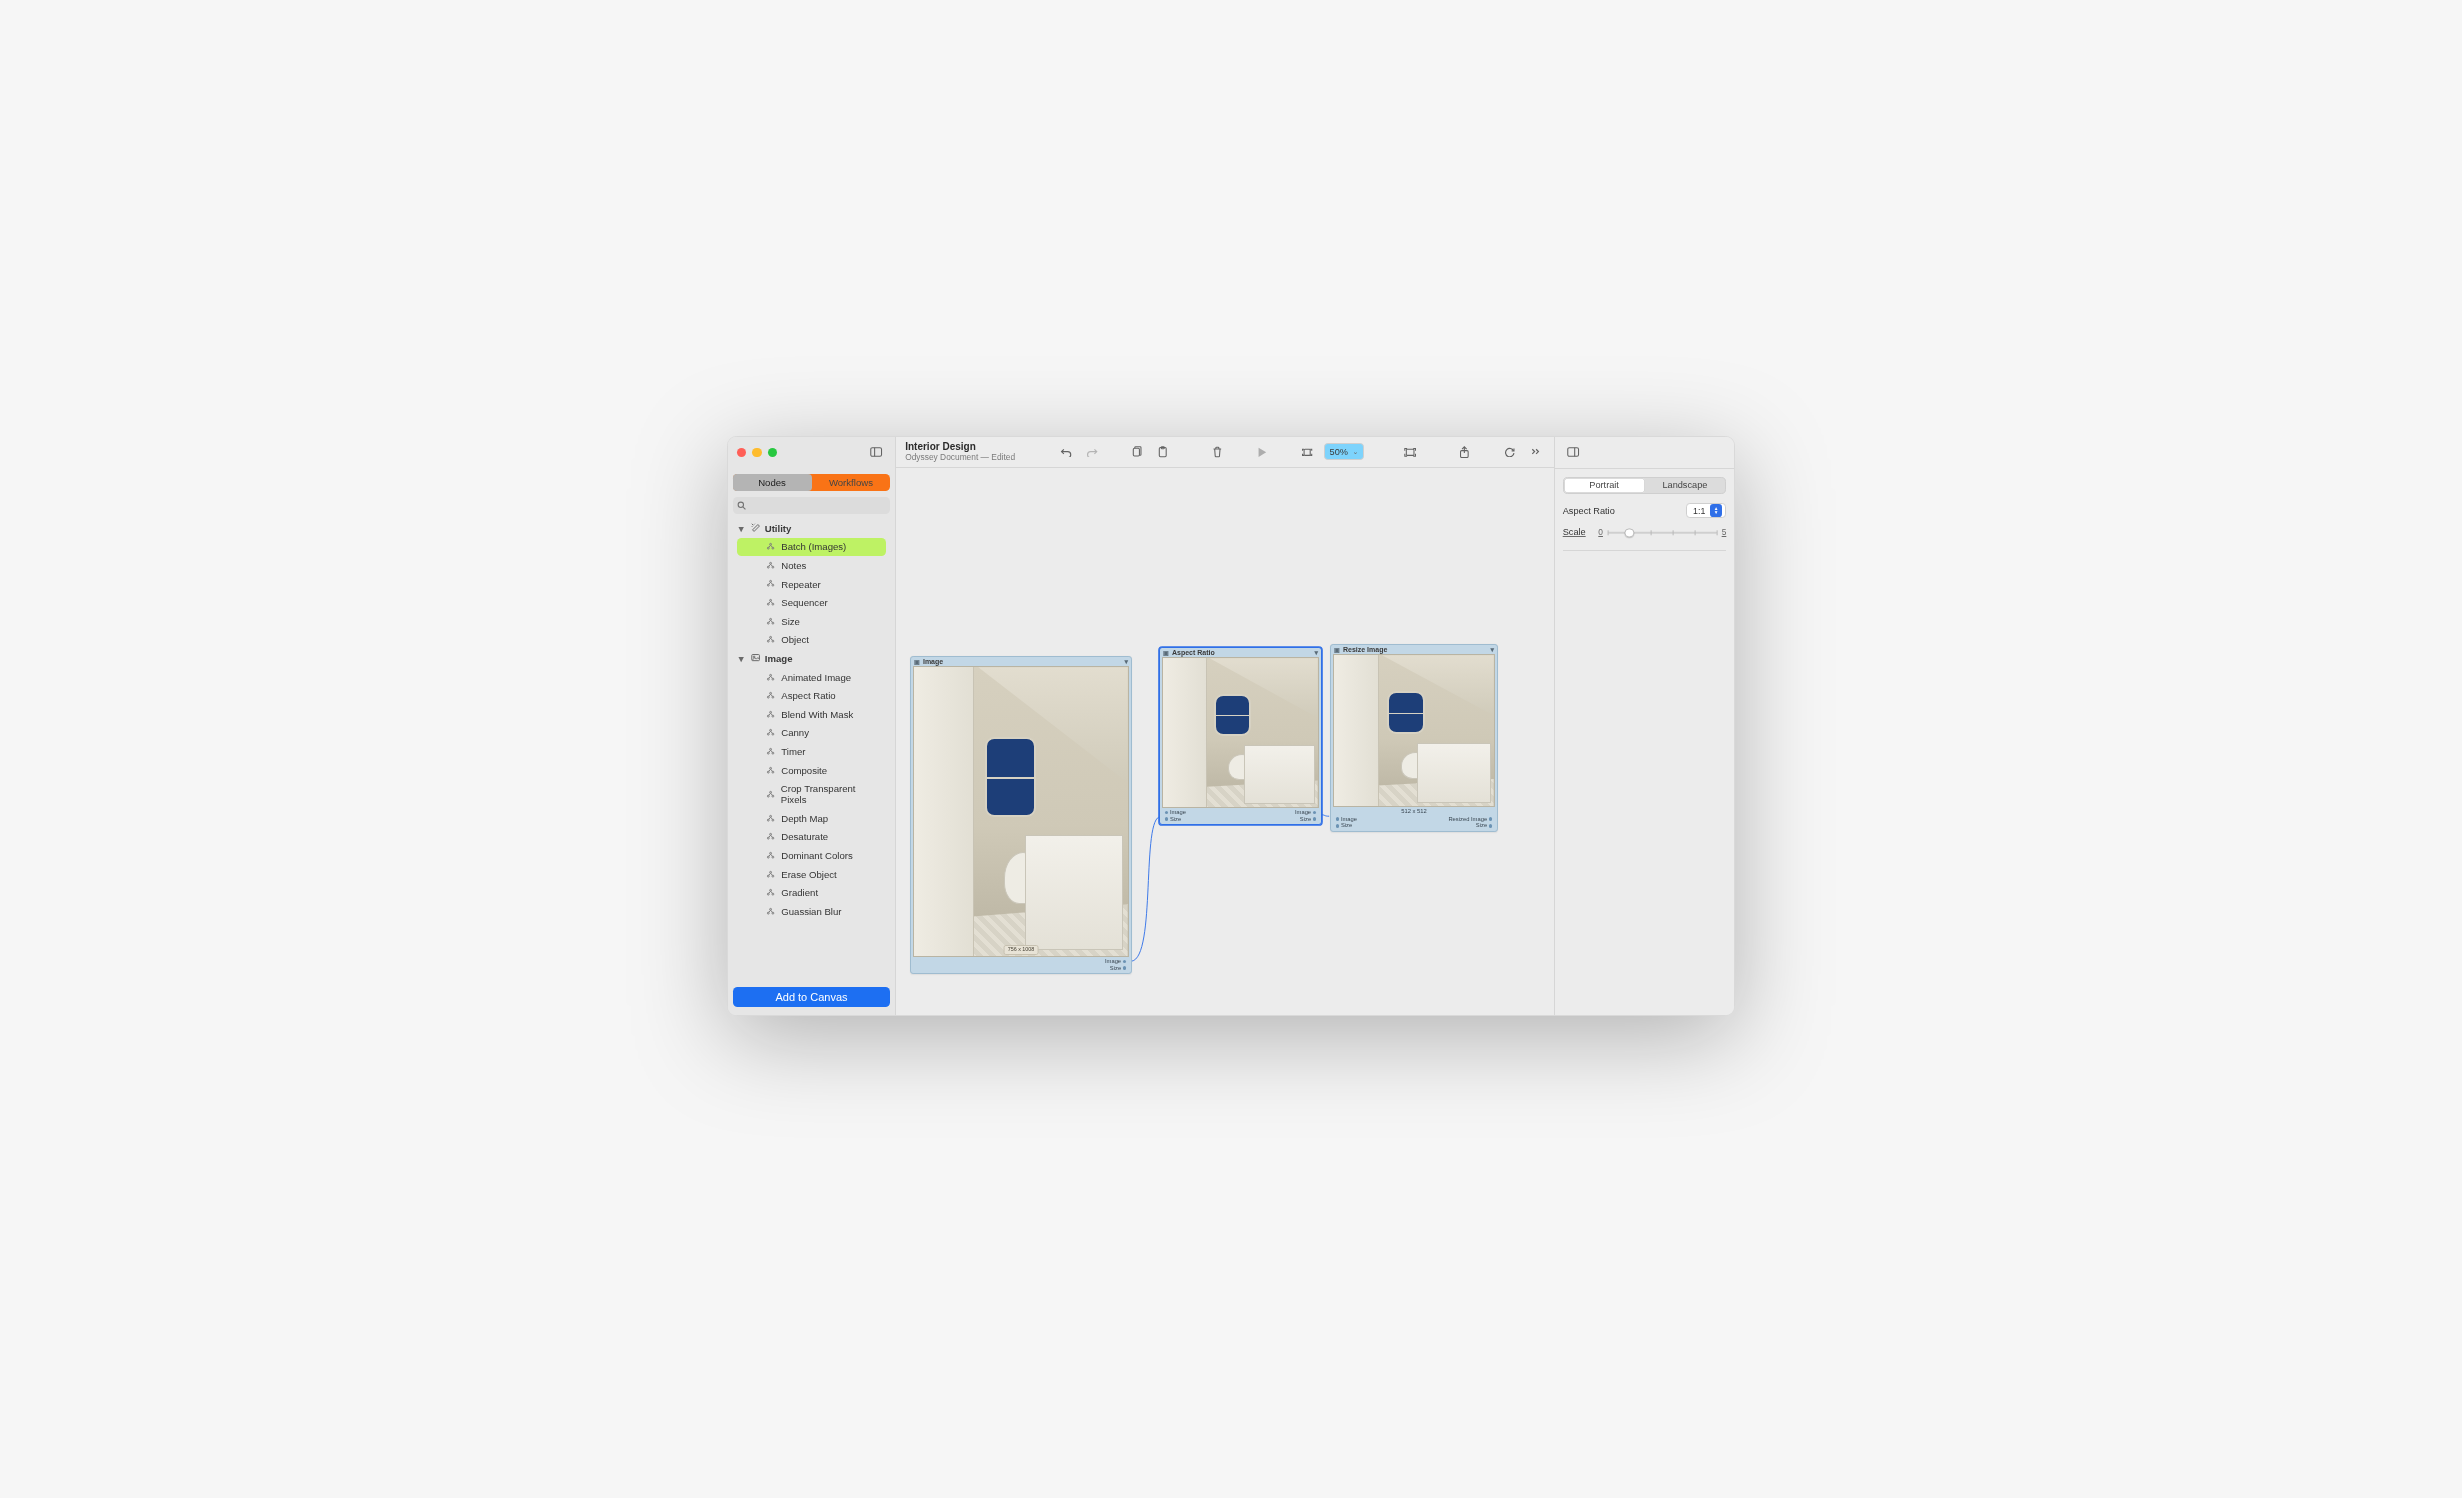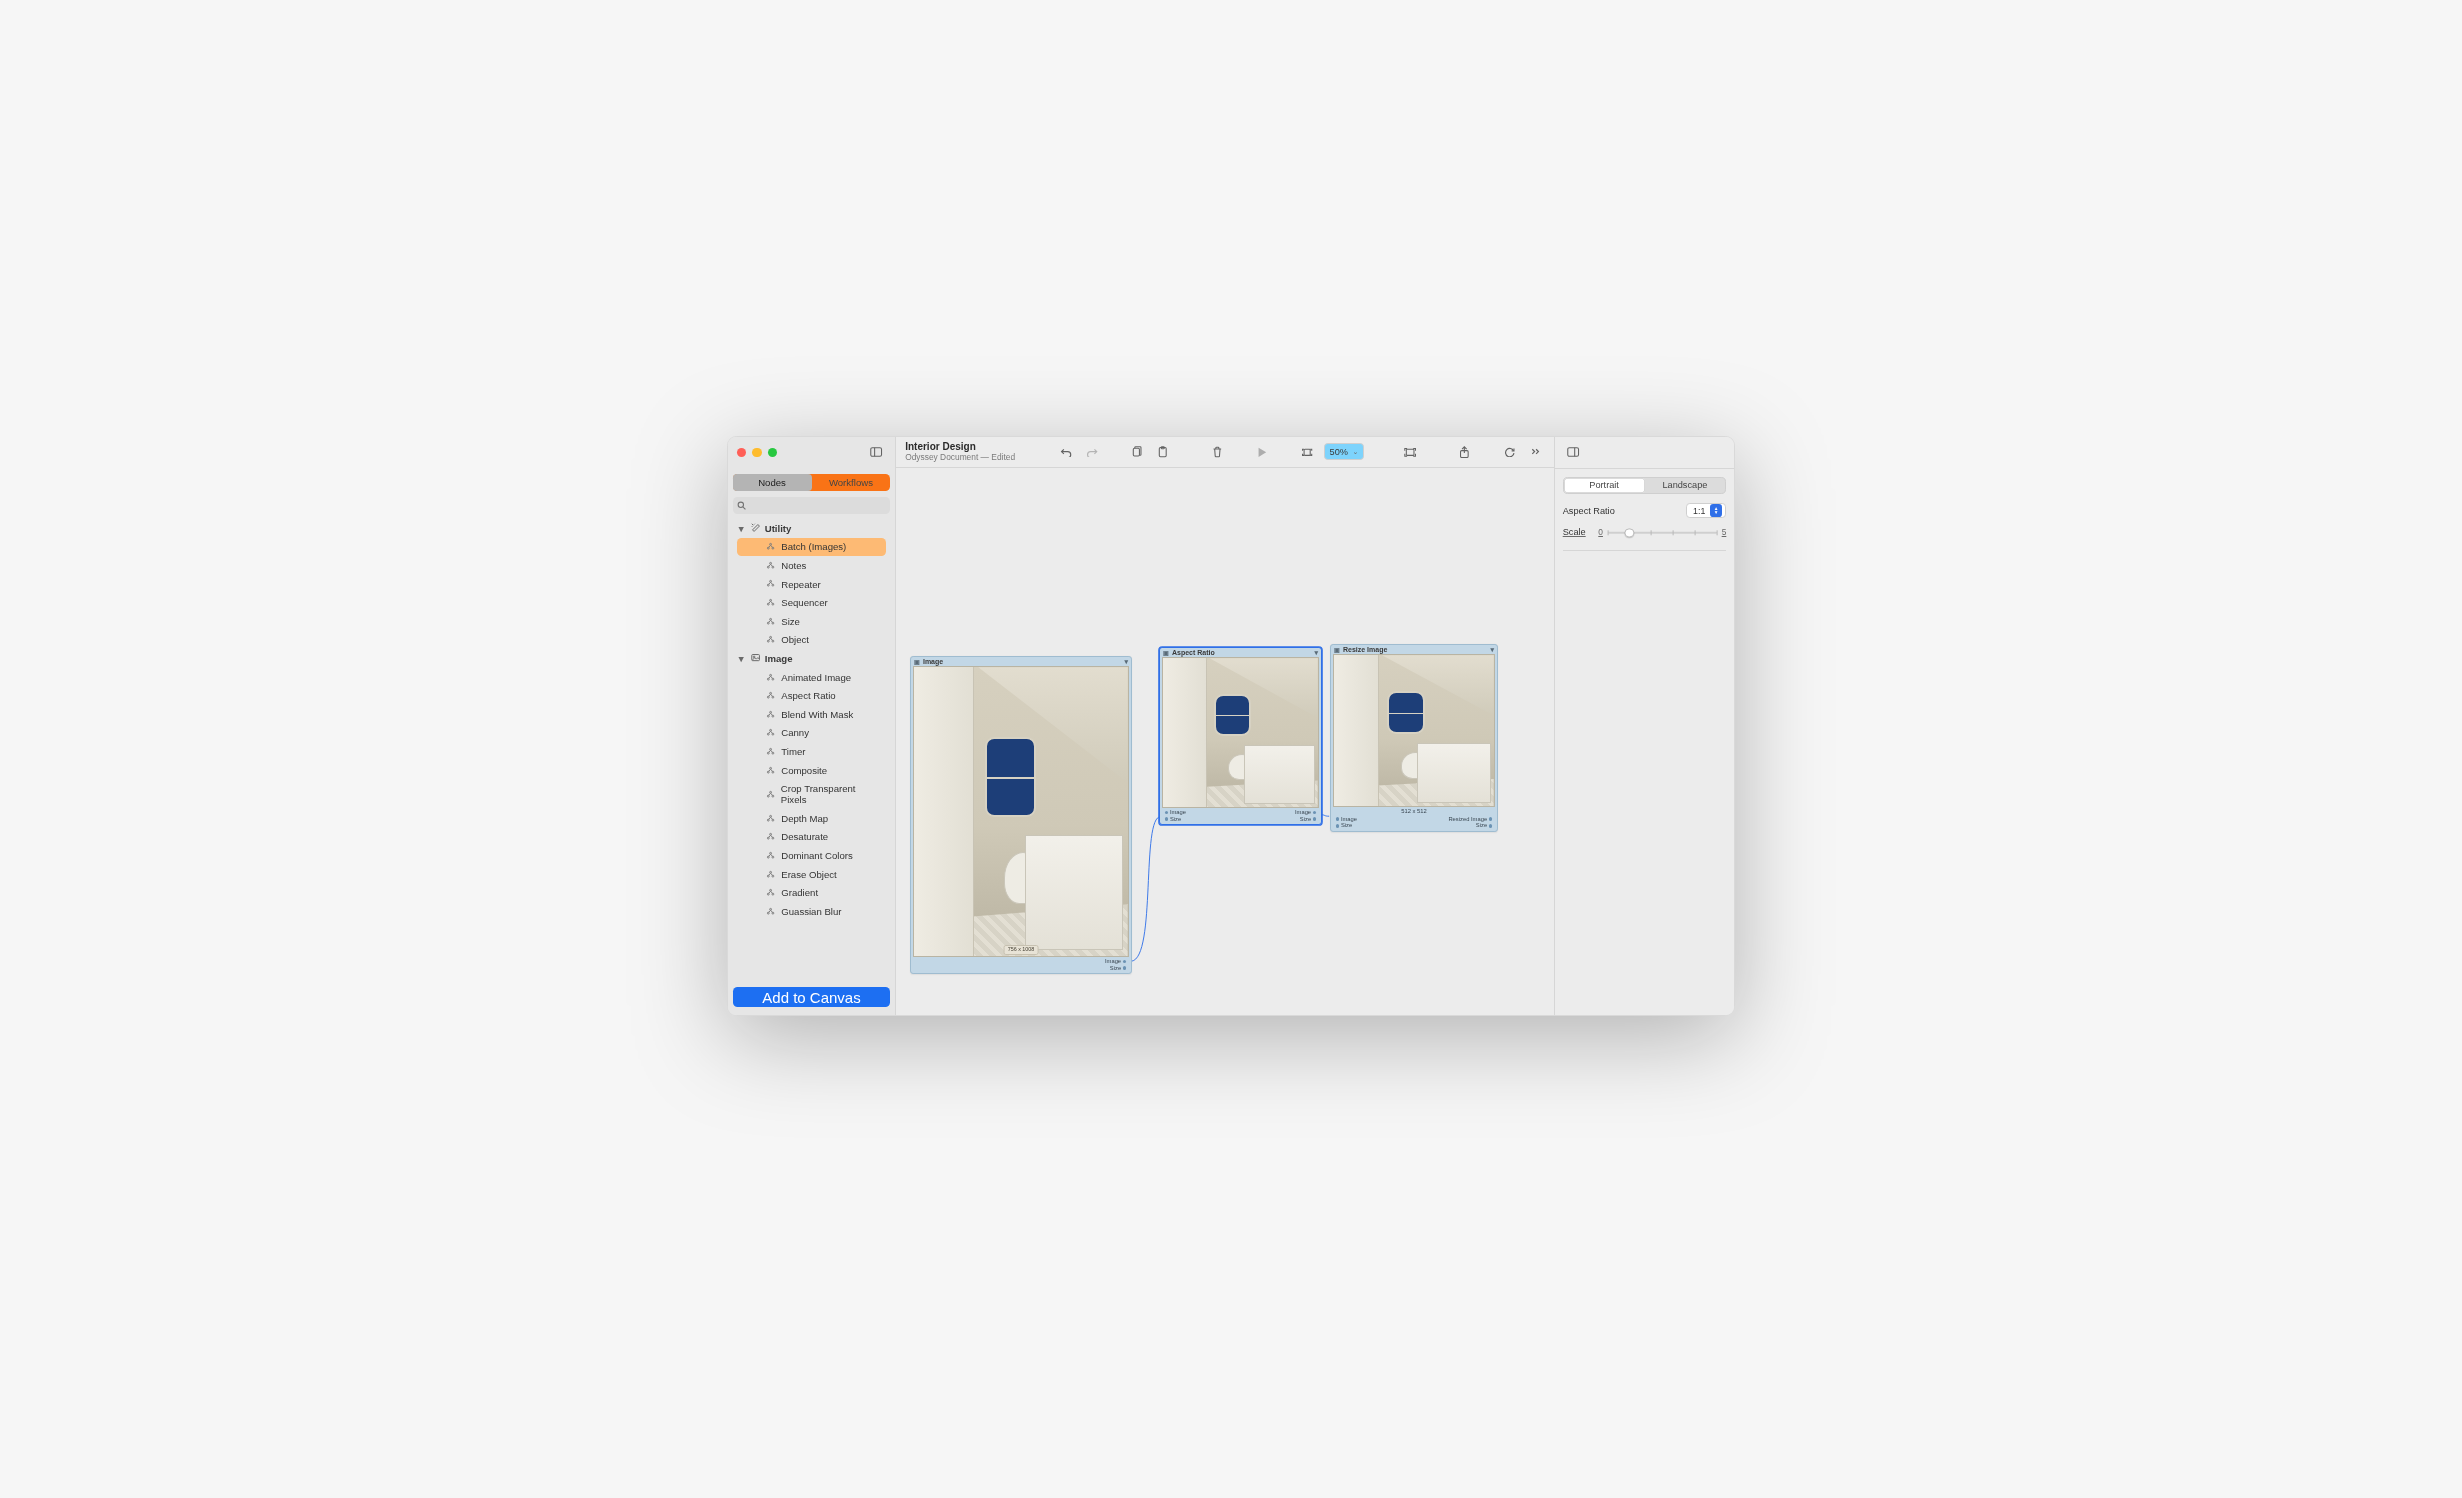--- a/index.html
+++ b/index.html
@@ -87,30 +87,30 @@
   .nodeitem {
     display:flex; align-items:center;
     padding: 3.8px 6.1px 3.8px 28px;
     font-size:9.6px;
     color:#343434;
     gap:5.4px;
     cursor:pointer;
     border-radius:4.6px;
     margin: 0 9.2px;
   }
-  .nodeitem.selected { background:#fdba74; }
+  .nodeitem.selected { background:#bef264; }
   .nodeitem .nicon{color:#7d7d7d; width:10.7px; display:flex; justify-content:center;}
   .sidebar-footer {
     padding: 6.1px 4.6px 7.7px 4.6px;
   }
   .primary-btn {
     width:100%; height:20px;
     background:#1d6ff2; color:#fff;
     border:none; border-radius:4.6px;
-    font-size:15px; cursor:pointer;
+    font-size:11px; cursor:pointer;
   }
   
   .center { flex:1; display:flex; flex-direction:column; background:#ececec;}
   .titlebar-center {
     height:31px; display:flex; align-items:center;
     padding: 0 9.2px; gap:12.3px;
     border-bottom:0.8px solid #d6d6d6;
     background:#ececec;
   }
   .doc-title { display:flex; flex-direction:column; line-height:1.15; }

